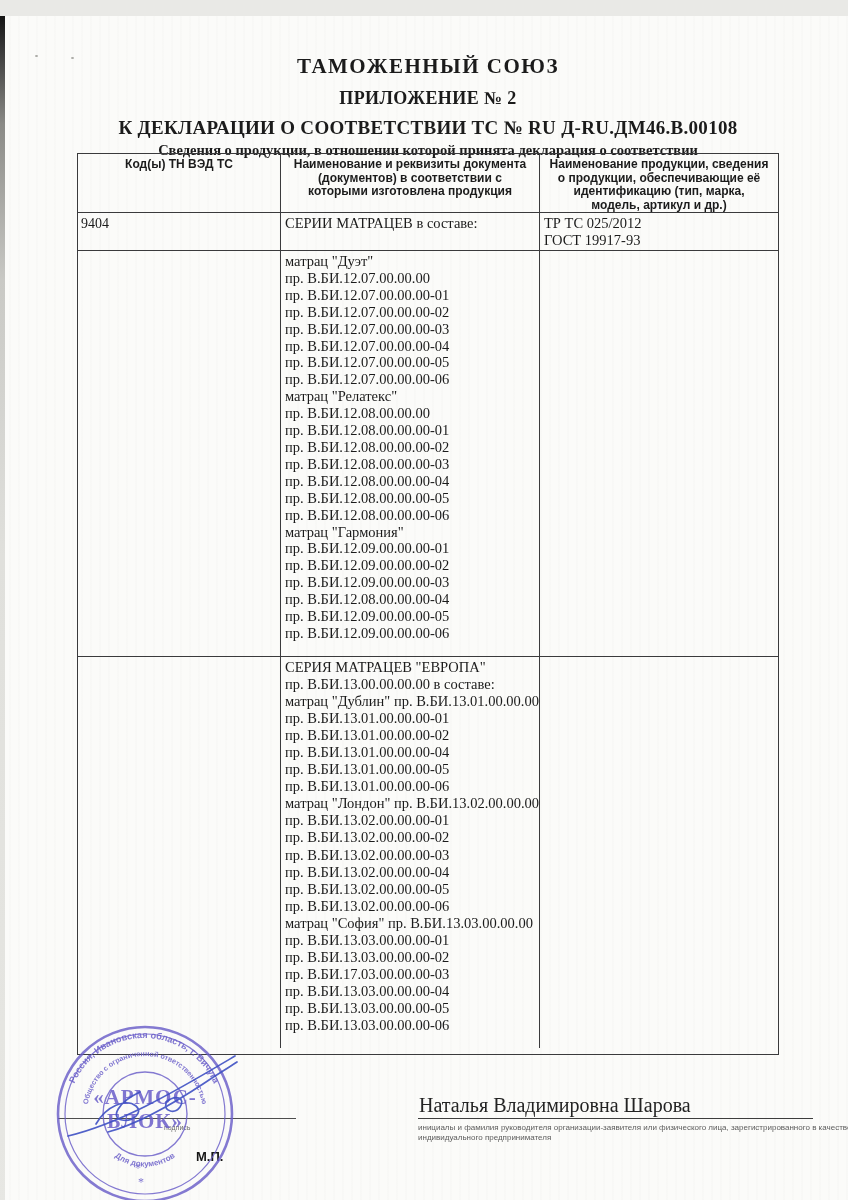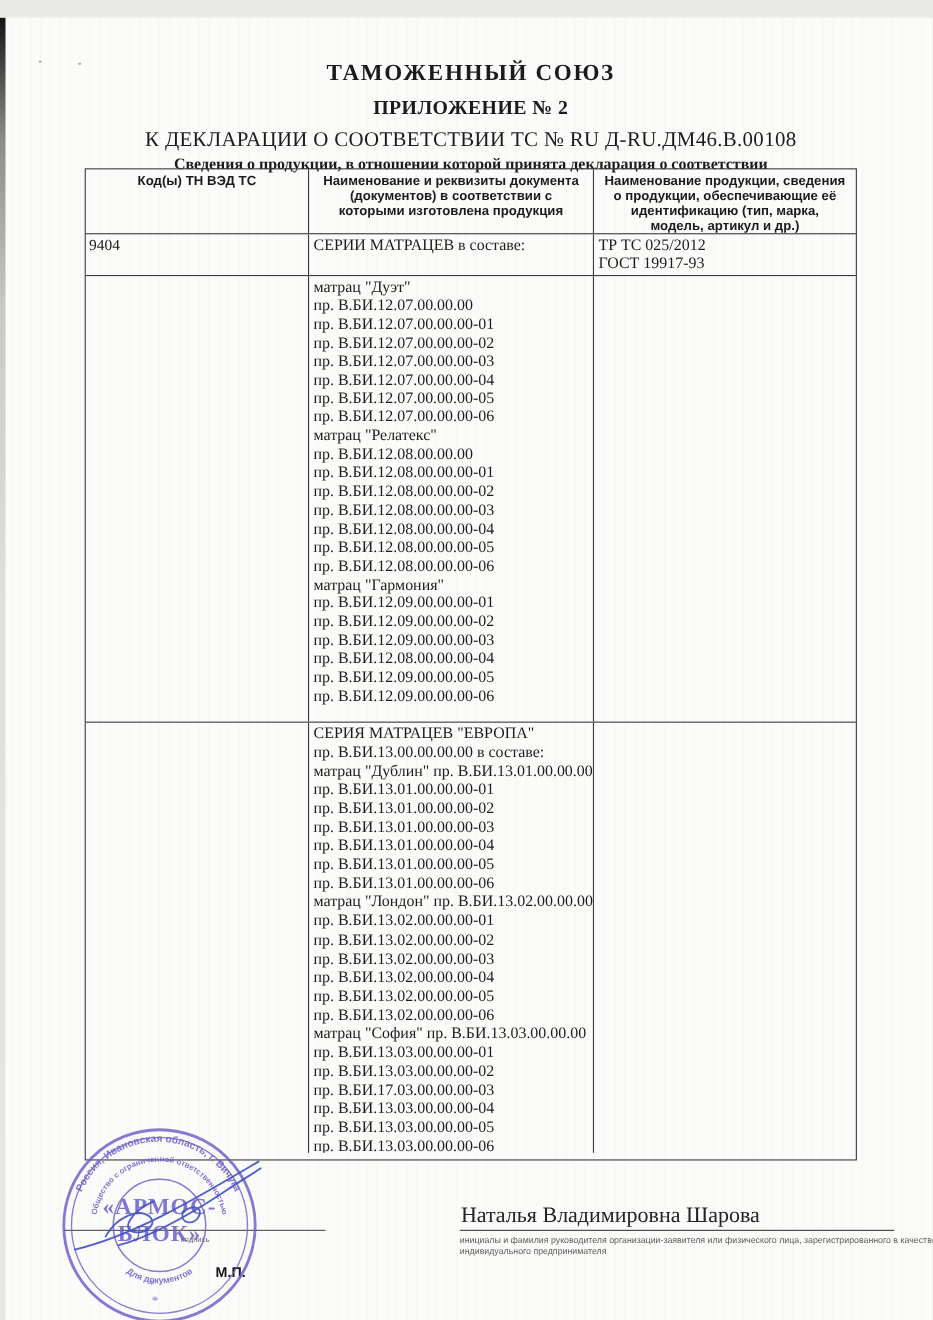--- a/index.html
+++ b/index.html
@@ -11,21 +11,21 @@
   }
   
   .scan-edge{position:absolute;left:0;top:0;width:5px;height:100%;
     background:linear-gradient(180deg,#141414 0%,#3c3c3c 3%,#8a8a86 9%,#c9c9c5 22%,#e0e0dc 45%,#e7e7e3 100%);}
   .speck{position:absolute;width:3px;height:2px;border-radius:50%;background:#a9a9a5;}
 
   
   .titles{position:absolute;left:77px;top:38px;width:702px;text-align:center;}
   .t1{font-size:21px;font-weight:bold;letter-spacing:1.5px;margin-bottom:9px;}
   .t2{font-size:18px;font-weight:bold;letter-spacing:.4px;margin-bottom:8px;}
-  .t3{font-size:19px;font-weight:normal;letter-spacing:.3px;margin-bottom:3px;}
+  .t3{font-size:19px;font-weight:bold;letter-spacing:.3px;margin-bottom:3px;}
   .t4{font-size:14.5px;font-weight:bold;}
 
   
   .doc-table{position:absolute;left:77px;top:137px;width:702px;height:902px;
     border:1.6px solid #3a3a3c;box-sizing:border-box;}
   .tr{display:grid;grid-template-columns:202px 259px 1fr;box-sizing:border-box;}
   .tr + .tr{border-top:1.4px solid #3a3a3c;}
   .td{box-sizing:border-box;overflow:hidden;}
   .td + .td{border-left:1.4px solid #3a3a3c;}
   .thead{height:58px;}
@@ -119,21 +119,20 @@
       <div class="td serif-cell"></div>
     </div>
     <div class="tr r3">
       <div class="td code-cell"></div>
       <div class="td serif-cell lines-17">
           <div class="line">СЕРИЯ МАТРАЦЕВ "ЕВРОПА"</div>
           <div class="line">пр. В.БИ.13.00.00.00.00 в составе:</div>
           <div class="line">матрац "Дублин" пр. В.БИ.13.01.00.00.00</div>
           <div class="line">пр. В.БИ.13.01.00.00.00-01</div>
           <div class="line">пр. В.БИ.13.01.00.00.00-02</div>
-          <div class="line">пр. В.БИ.13.01.00.00.00-03</div>
           <div class="line">пр. В.БИ.13.01.00.00.00-04</div>
           <div class="line">пр. В.БИ.13.01.00.00.00-05</div>
           <div class="line">пр. В.БИ.13.01.00.00.00-06</div>
           <div class="line">матрац "Лондон" пр. В.БИ.13.02.00.00.00</div>
           <div class="line">пр. В.БИ.13.02.00.00.00-01</div>
           <div class="line">пр. В.БИ.13.02.00.00.00-02</div>
           <div class="line">пр. В.БИ.13.02.00.00.00-03</div>
           <div class="line">пр. В.БИ.13.02.00.00.00-04</div>
           <div class="line">пр. В.БИ.13.02.00.00.00-05</div>
           <div class="line">пр. В.БИ.13.02.00.00.00-06</div>

